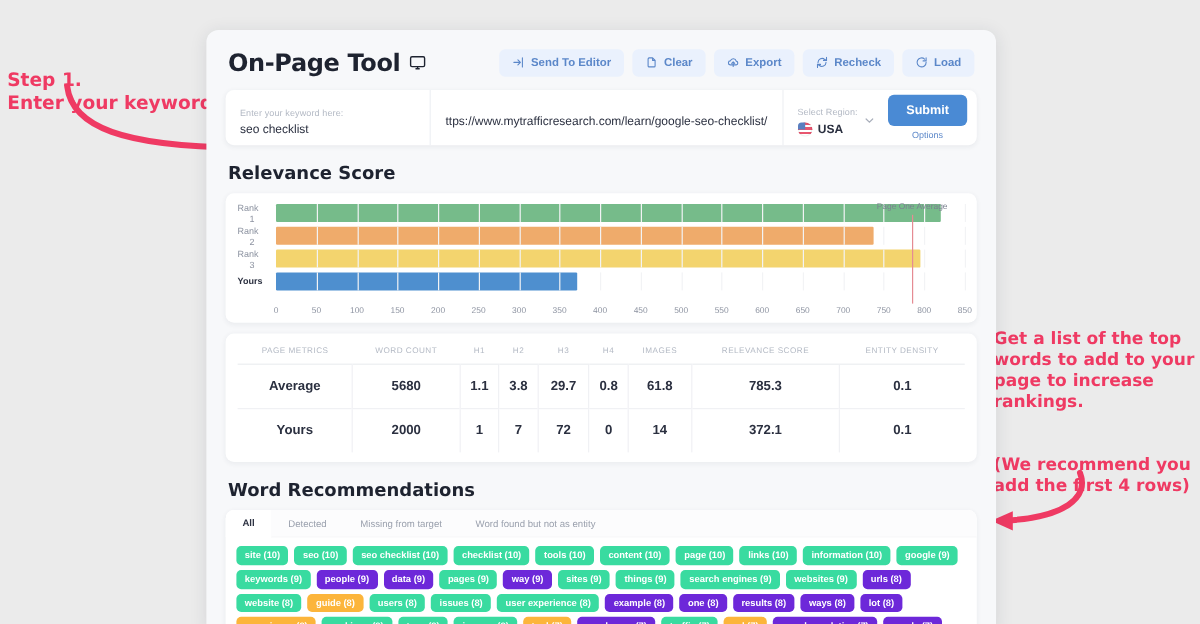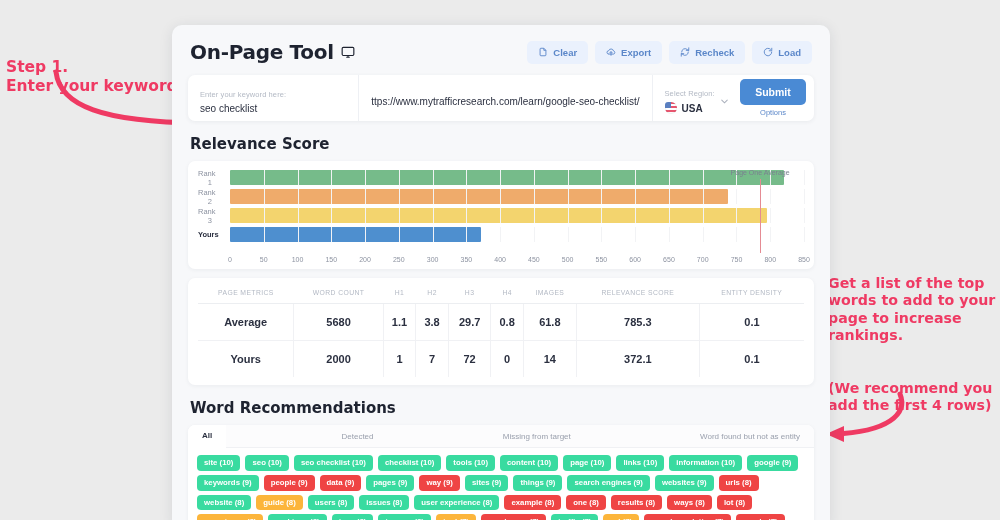--- a/index.html
+++ b/index.html
@@ -116,30 +116,30 @@
        padding: 5px 2px 7px 2px; text-align: center; }
   td { font-size: 11px; color: #2b3040; font-weight: 700; text-align: center;
        padding: 12px 2px; border-top: 1px solid #f0f1f4; border-left: 1px solid #f0f1f4; }
   td:first-child { border-left: none; }
   tbody tr:first-child td { border-top: 1px solid #eceef1; }
 
   
   #words-panel { margin: 0 16px; background: #fff; border-radius: 7px 7px 0 0;
                  box-shadow: 0 1px 4px rgba(40,50,70,.06); padding: 0 0 0 0; height: 122px; overflow: hidden; }
   #tabs { display: flex; align-items: stretch; height: 23px; border-bottom: 1px solid #f0f1f4;
-          background: #fcfcfd; border-radius: 7px 7px 0 0; justify-content: space-between; }
+          background: #fcfcfd; border-radius: 7px 7px 0 0; }
   .tab { font-size: 8px; color: #9aa0ad; padding: 0 14px; display: flex; align-items: center;
          cursor: pointer; white-space: nowrap; }
   .tab.active { color: #2b3040; font-weight: 700; background: #fff;
                 border-bottom: 2px solid #fff; margin-bottom: -1px; }
   #tags { display: flex; flex-wrap: wrap; gap: 4px 5px; padding: 7px 9px; }
   .tag { font-size: 7.8px; color: #fff; font-weight: 600; border-radius: 4px;
          padding: 4px 7px; white-space: nowrap; cursor: pointer; line-height: 1; }
   .tag.green  { background: #39dba0; }
-  .tag.pink   { background: #ef4444; }
+  .tag.pink   { background: #6d28d9; }
   .tag.orange { background: #fcb53b; }
 </style>
 </head>
 <body>
 
 <div id="root">
 
   <div class="anno" id="anno-step">Step 1.
 Enter your keyword</div>
 
@@ -161,20 +161,28 @@
     <div id="head">
       <div id="title">On-Page Tool</div>
       <span id="title-icon">
         <svg width="14" height="14" viewBox="0 0 24 24" fill="none" stroke="#1e2330" stroke-width="2">
           <rect x="2" y="4" width="20" height="14" rx="2"></rect>
             <path d="M9 21h6M12 18v3"></path>
         </svg>
       </span>
 
       <div id="toolbar">
+        <button class="tbtn">
+          <span>
+            <svg width="10" height="10" viewBox="0 0 24 24" fill="none" stroke="#5b87c9" stroke-width="2.2" stroke-linecap="round" stroke-linejoin="round">
+              <path d="M3 12h12M11 7l5 5-5 5M20 3v18"></path>
+            </svg>
+          </span>
+          <span>Send To Editor</span>
+        </button>
 
         <button class="tbtn">
           <span>
             <svg width="10" height="10" viewBox="0 0 24 24" fill="none" stroke="#5b87c9" stroke-width="2.2" stroke-linejoin="round">
               <path d="M14 3H7a2 2 0 0 0-2 2v14a2 2 0 0 0 2 2h10a2 2 0 0 0 2-2V8z"></path>
                 <path d="M14 3v5h5"></path>
             </svg>
           </span>
           <span>Clear</span>
         </button>

